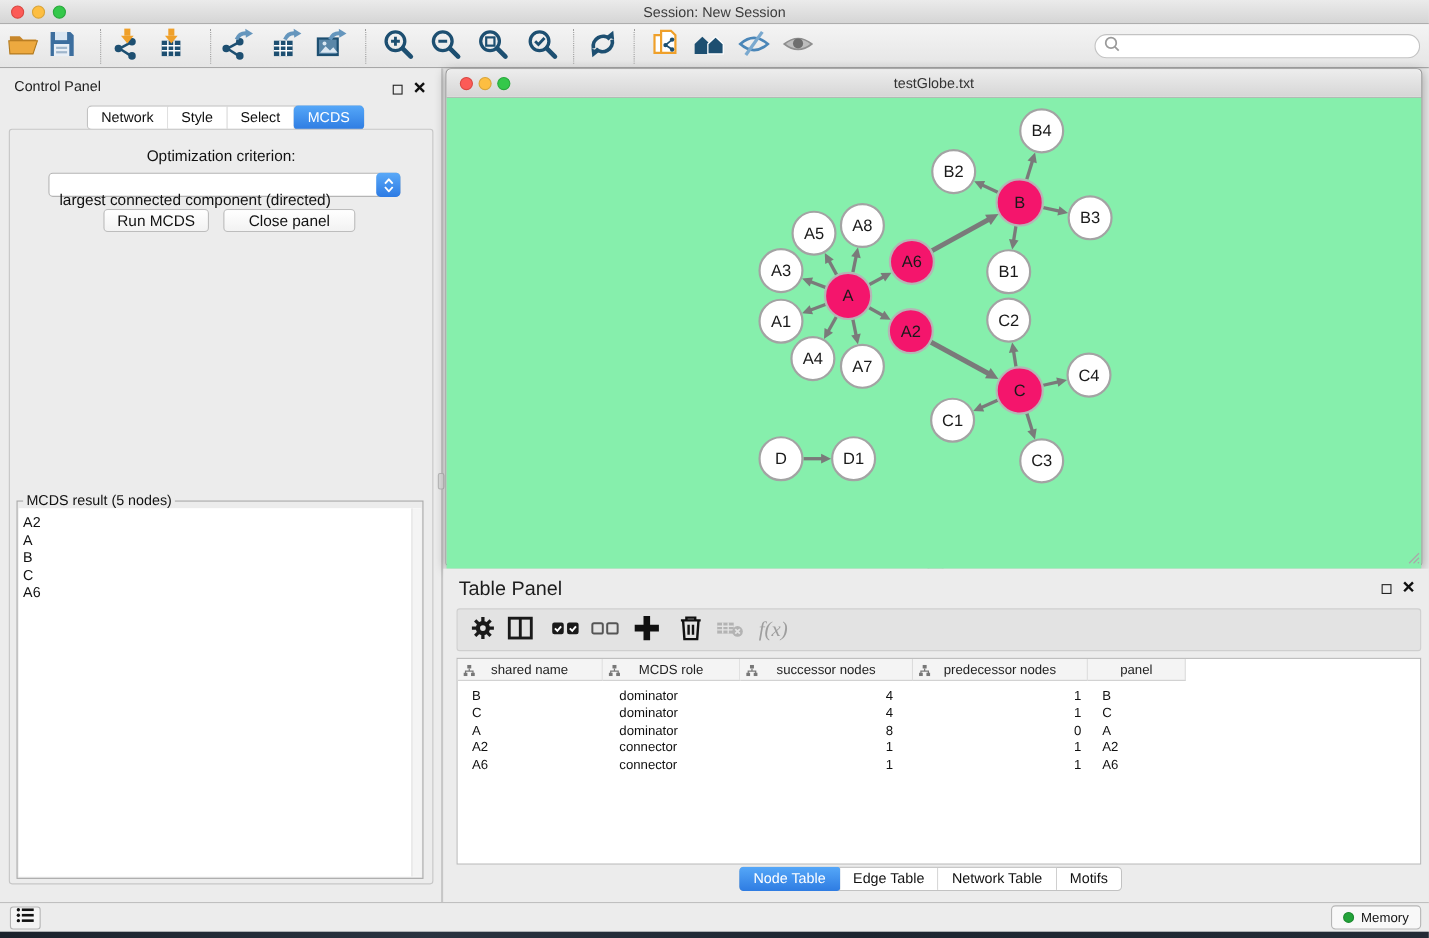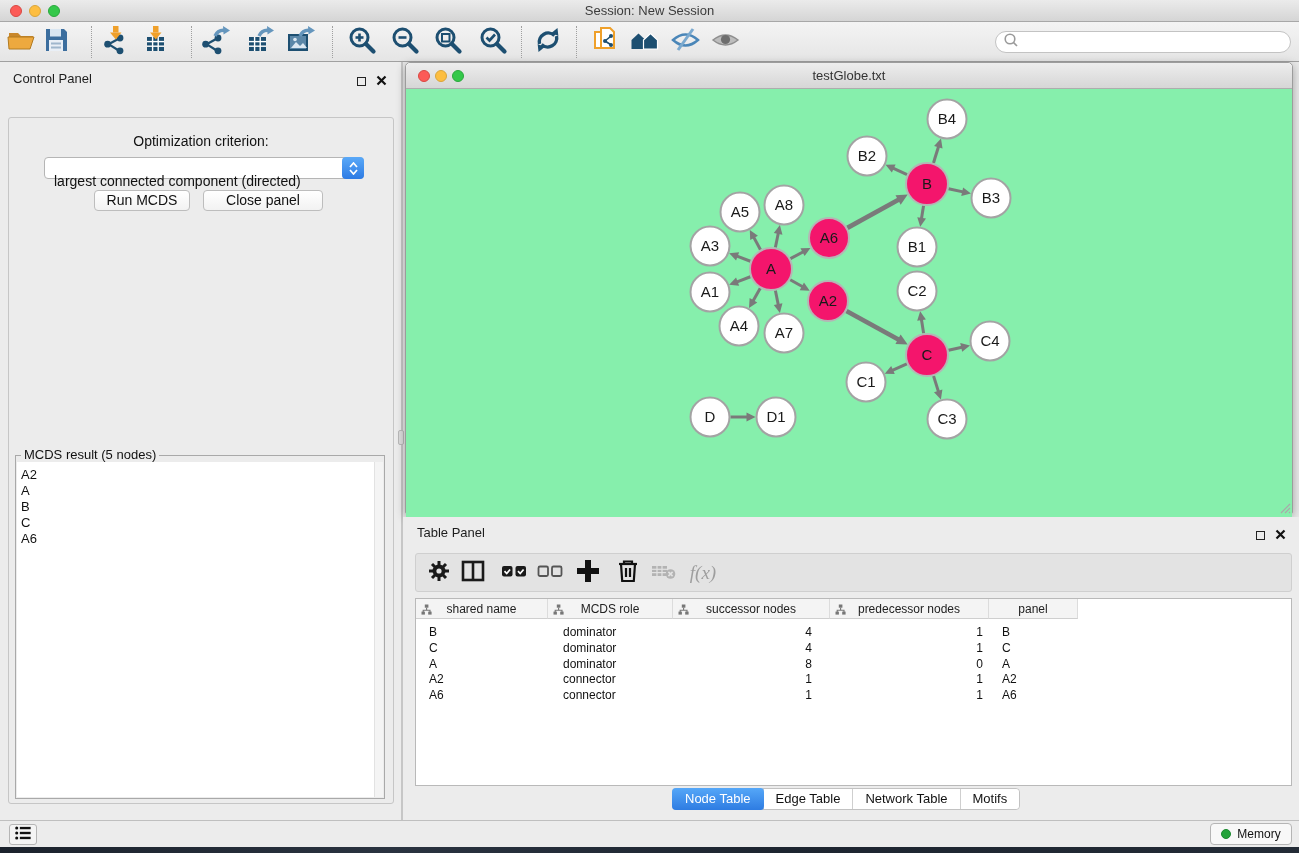--- a/index.html
+++ b/index.html
@@ -52,21 +52,21 @@
   
   .net-window { left:405px; top:62px; width:888px; height:452px; background:#fff; border:1px solid #9c9c9c; border-radius:5px 5px 2px 2px; box-shadow:0 3px 10px rgba(0,0,0,0.3); }
   .net-titlebar { position:absolute; left:0; top:0; right:0; height:26px; background:linear-gradient(#ededed,#d6d6d6); border-bottom:1px solid #adadad; border-radius:5px 5px 0 0; }
   .net-titlebar .title { width:100%; text-align:center; line-height:26px; font-size:13px; color:#333; }
   .net-canvas { position:absolute; left:0; top:26px; width:886px; height:428px; background:#86efac; }
   .grip { position:absolute; right:1px; bottom:1px; width:12px; height:12px; }
   .split-handle { background:#dcdcdc; border:1px solid #b9b9b9; border-radius:2px; }
 
   
   .table-panel { left:403px; top:517px; width:896px; height:303px; background:#ececec; }
-  .tp-title { position:absolute; left:14px; top:8px; font-size:13px; color:#1d1d1d; }
+  .tp-title { position:absolute; left:14px; top:8px; font-size:18px; color:#1d1d1d; }
   .tp-toolbar { position:absolute; left:12px; top:36px; width:877px; height:39px; background:#e3e3e3; border:1px solid #cfcfcf; border-radius:3px; }
   .tp-btn { position:absolute; top:4px; width:30px; height:30px; display:flex; align-items:center; justify-content:center; }
   .fx { font-family:"Liberation Serif", serif; font-style:italic; font-size:19px; color:#9e9e9e; }
   .datatable { position:absolute; left:12px; top:81px; width:877px; height:188px; background:#fff; border:1px solid #b9b9b9; overflow:hidden; }
   .th-row { position:absolute; left:0; top:0; height:20px; }
   .th { position:absolute; top:0; height:20px; background:#f4f4f4; border-right:1px solid #dcdcdc; border-bottom:1px solid #cfcfcf; font-size:12px; color:#222; display:flex; align-items:center; justify-content:center; }
   .th .hicon { position:absolute; left:5px; top:5px; }
   .tr { position:absolute; left:0; height:16px; }
   .td { position:absolute; top:0; height:16px; font-size:12px; color:#111; line-height:16px; white-space:nowrap; }
   .tp-tabs { left:269px; top:271px; }
@@ -273,20 +273,26 @@
   </div>
 </div>
 
 <div class="abs control-panel">
   <div class="cp-title">Control Panel</div>
   <div class="win-btns">
     <span class="float-btn"></span>
     <span><svg width="11" height="11" viewBox="0 0 11 11">
           <path d="M1.5 1.5 L9.5 9.5 M9.5 1.5 L1.5 9.5" stroke="#111" stroke-width="2.2"></path>
         </svg></span>
+  </div>
+  <div class="seg cp-tabs">
+    <span class="tab">Network</span>
+    <span class="tab">Style</span>
+    <span class="tab">Select</span>
+    <span class="tab active">MCDS</span>
   </div>
   <div class="cp-body">
     <div class="opt-label">Optimization criterion:</div>
     <div class="dropdown">
       <span class="val">largest connected component (directed)</span>
       <span class="stepper">
         <svg width="9" height="6" viewBox="0 0 9 6">
             <path d="M1 5 L4.5 1 L8 5" stroke="#fff" stroke-width="1.7" fill="none"></path>
           </svg>
         <svg width="9" height="6" viewBox="0 0 9 6">

